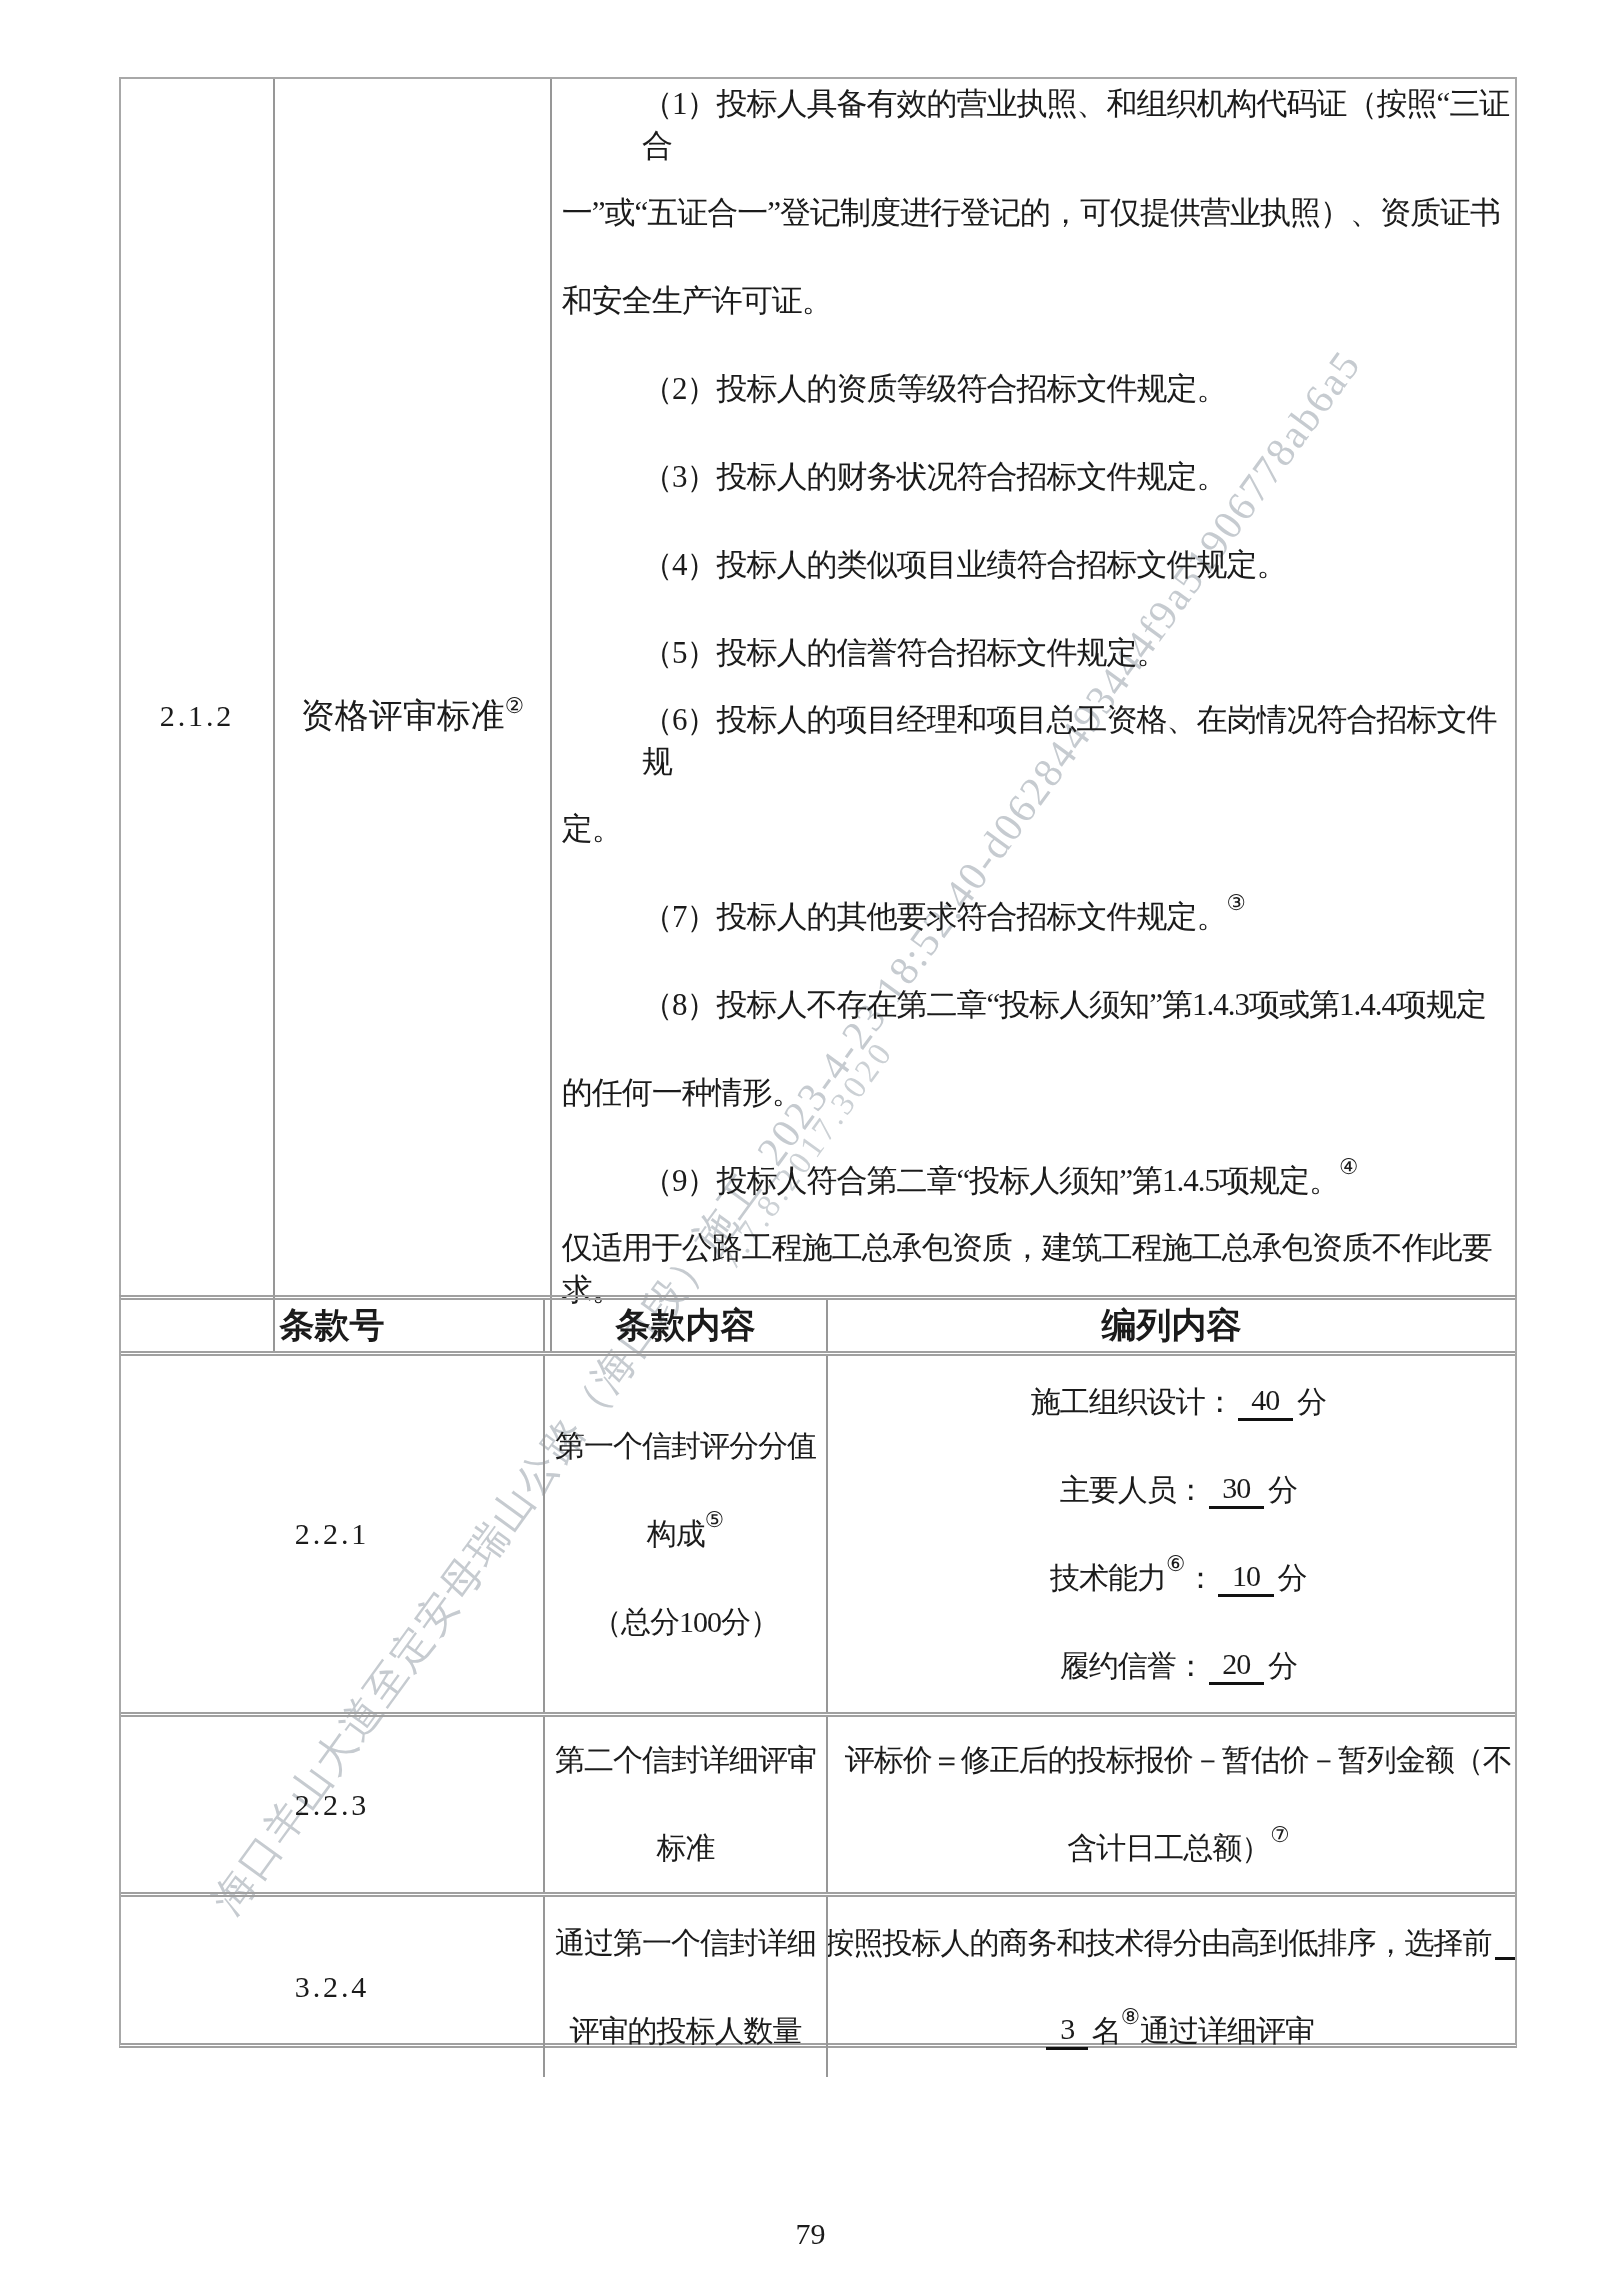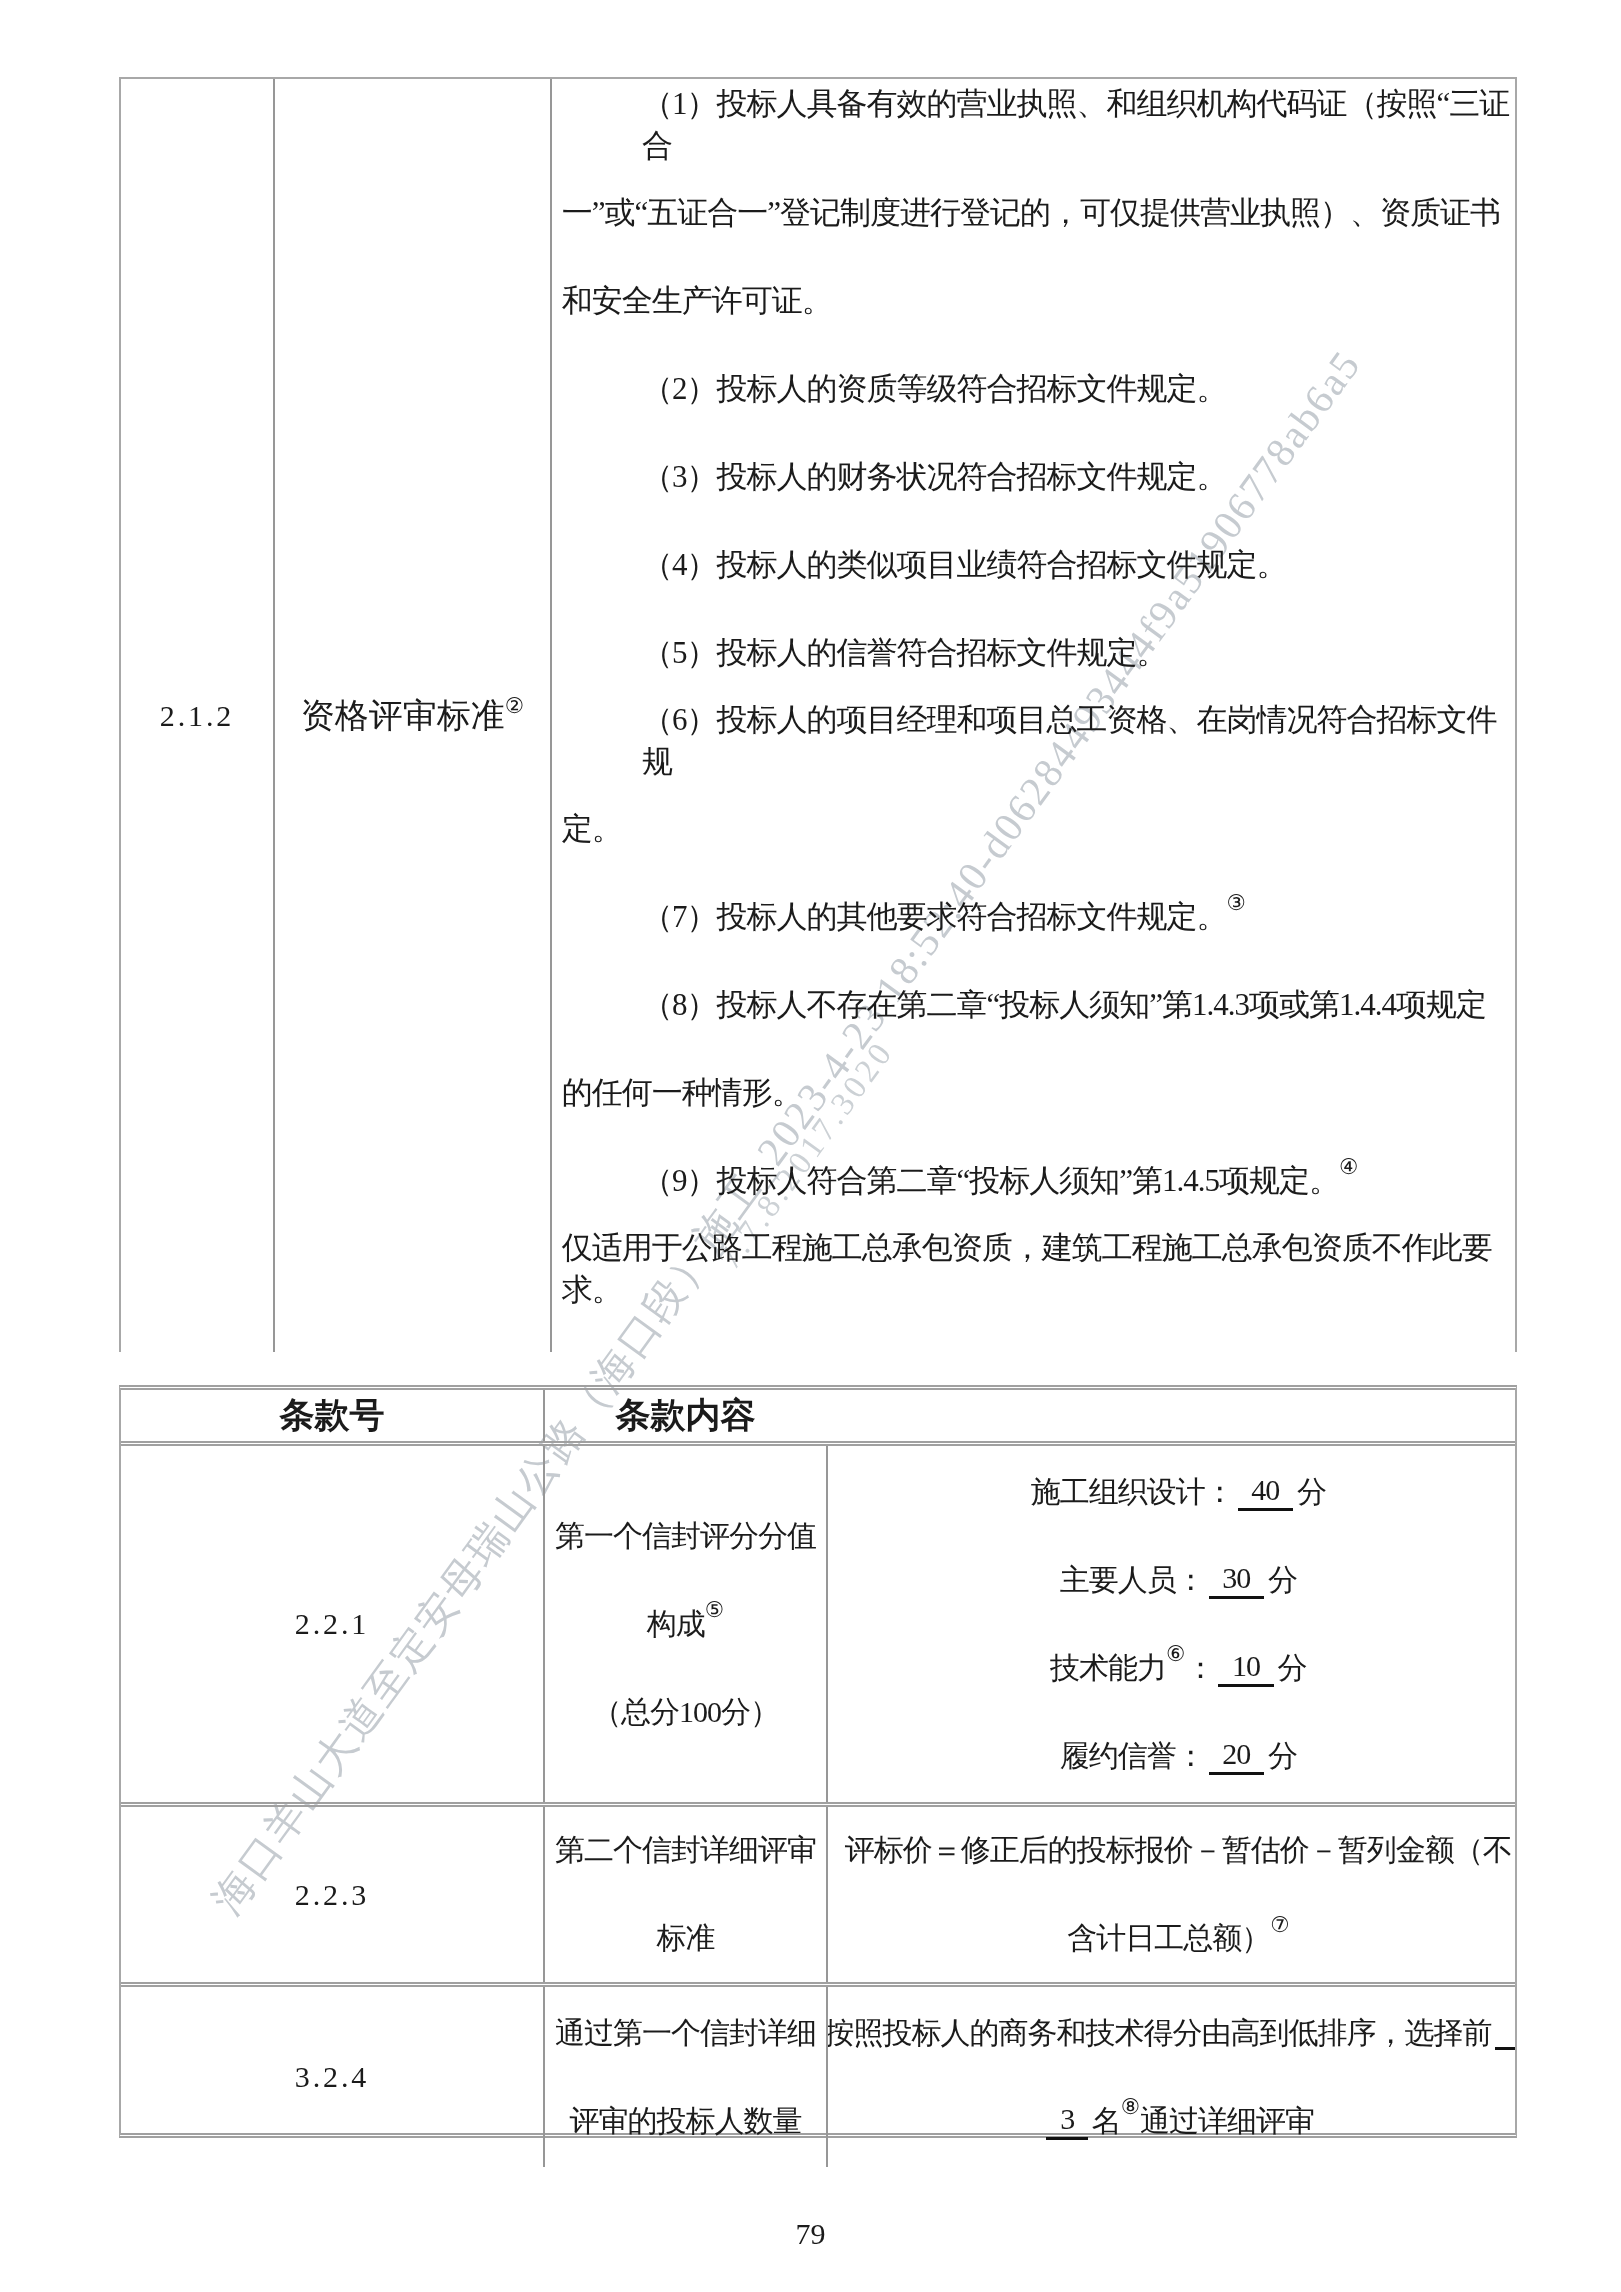--- a/index.html
+++ b/index.html
@@ -23,21 +23,21 @@
     border:2.9px solid #a8a8a8;border-bottom:none;
   }
   #table1 .c1{width:152px;display:flex;align-items:center;justify-content:center;box-sizing:border-box;}
   #table1 .c2{width:277px;border-left:2.9px solid #979797;display:flex;align-items:center;justify-content:center;box-sizing:border-box;}
   #table1 .c3{flex:1;border-left:2.9px solid #979797;box-sizing:border-box;padding-top:2px;overflow:hidden;}
   .clause-no{font-size:30px;letter-spacing:2.9px;}
   .clause-title{font-size:34px;}
   .t1-line{height:88px;display:flex;align-items:center;padding-left:9.8px;font-size:31px;letter-spacing:-1px;}
   .t1-line.indent{padding-left:90px;}
   #table2{
-    top:1385px;height:753px;
+    top:1295px;height:753px;
     border:2.9px solid #a8a8a8;
     border-top:5.9px double #a0a0a0;
     border-bottom:5.9px double #a0a0a0;
   }
   .t2-row{display:flex;box-sizing:border-box;}
   .t2-row.sep{border-top:5.9px double #a0a0a0;}
   .t2-hrow{height:51px;}
   .t2-c1{width:422px;display:flex;align-items:center;justify-content:center;box-sizing:border-box;}
   .t2-c2{width:283px;border-left:2.9px solid #979797;display:flex;flex-direction:column;align-items:center;justify-content:center;box-sizing:border-box;}
   .t2-c3{flex:1;border-left:2.9px solid #979797;display:flex;flex-direction:column;justify-content:center;padding-left:13.7px;box-sizing:border-box;overflow:hidden;align-items:center;}
@@ -120,20 +120,21 @@
         <div class="t1-line">
           <span>仅适用于公路工程施工总承包资质，建筑工程施工总承包资质不作此要求。</span>
         </div>
       </div>
   </div>
 
   <div class="tbl" id="table2">
     <div class="t2-row t2-hrow">
       <div class="t2-c1 t2-hcell">条款号</div>
       <div class="t2-c2 t2-hcell">条款内容</div>
+      <div class="t2-c3 t2-hcell" style="align-items:center;padding-left:0;">编列内容</div>
     </div>
     <div id="t2-body">
         <div class="t2-row sep" style="height: 361px;">
           <div class="t2-c1">
             <span class="clause-no">2.2.1</span>
           </div>
           <div class="t2-c2">
             <div class="t2-line">
               <span>第一个信封评分分值</span>
             </div>

